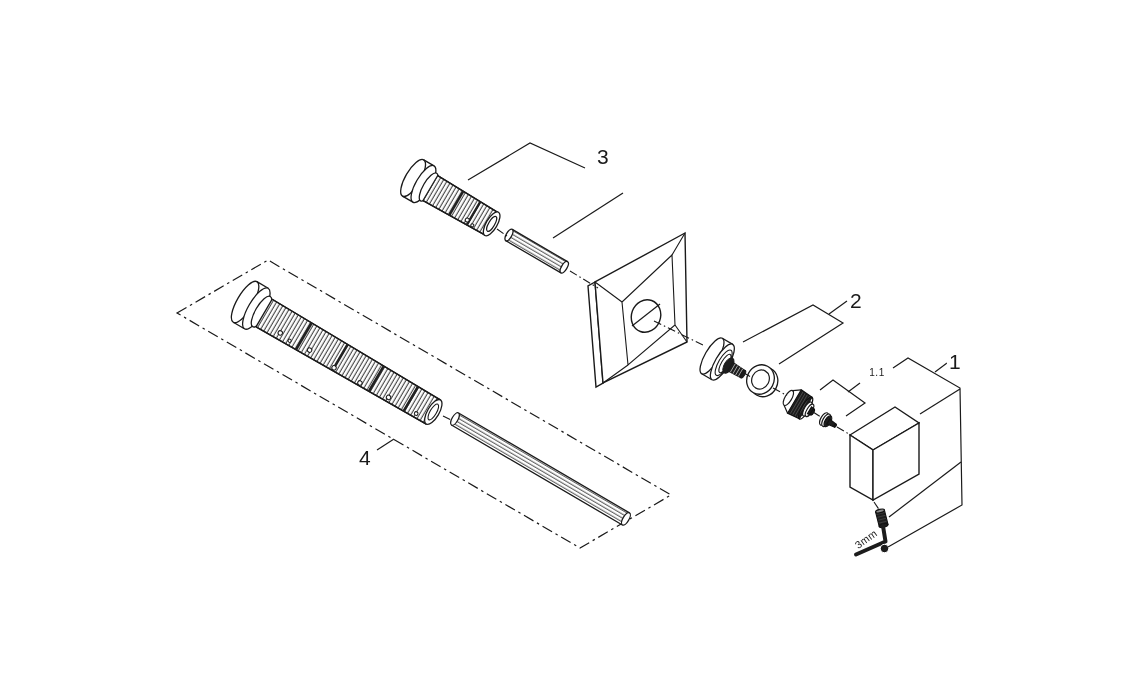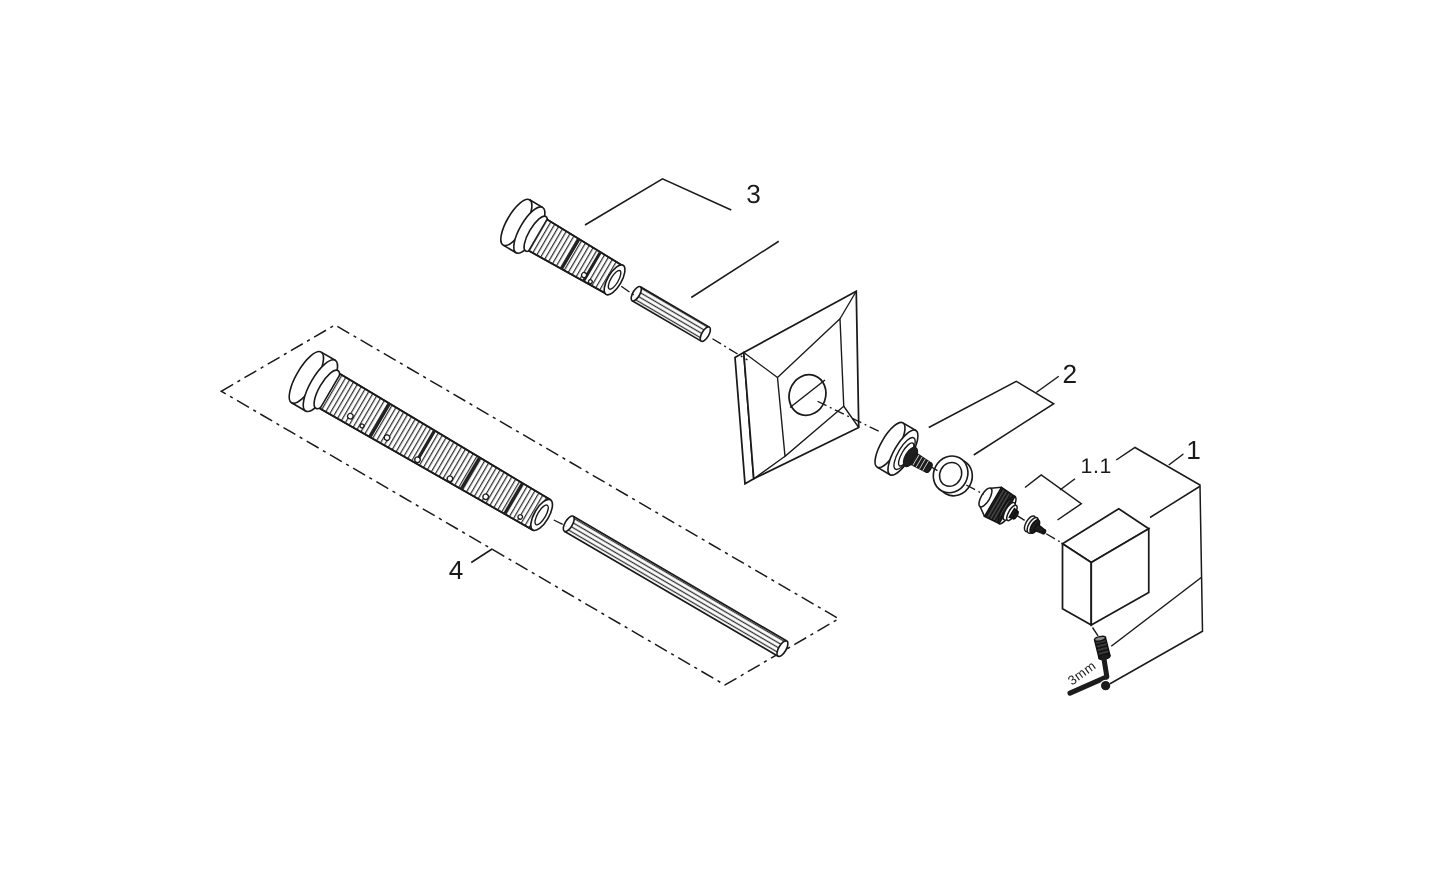--- a/index.html
+++ b/index.html
@@ -1,21 +1,21 @@
 <!DOCTYPE html>
 <html><head>
 <meta charset="utf-8">
 <style>
   html,body{margin:0;padding:0;background:#fff;}
   #stage{position:relative;width:1146px;height:700px;background:var(--bg,#fff);overflow:hidden;
          font-family:"Liberation Sans","DejaVu Sans",sans-serif;}
   #stage svg{position:absolute;left:0;top:0;}
   .lbl{position:absolute;transform:translate(-50%,-50%);color:var(--line,#1a1a1a);
        font-size:21px;font-weight:400;letter-spacing:.5px;line-height:1;background:#fff;padding:0 2px;}
-  .lbl.small{font-size:17px;}
+  .lbl.small{font-size:10px;}
   .lbl.tool{font-size:10.5px;background:transparent;padding:0;
             transform:translate(-50%,-50%) rotate(-36deg);}
 </style>
 </head>
 <body>
 
 <div id="stage" style="--bg: #ffffff; --line: #1a1a1a;">
 
 <svg width="1146" height="700" viewBox="0 0 1146 700">
   <defs>

